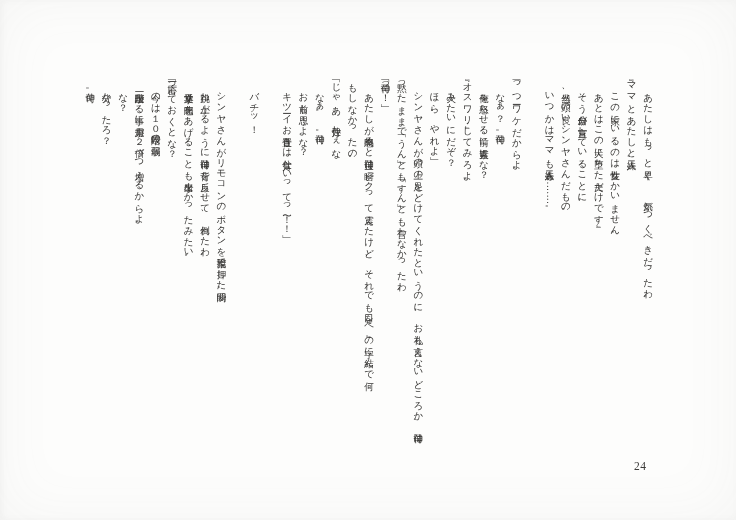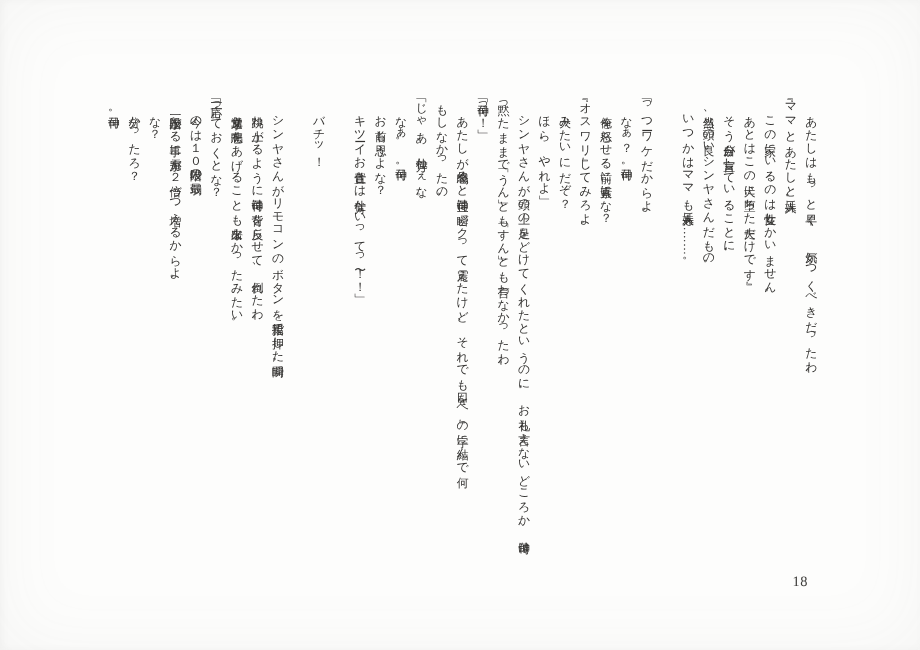--- a/index.html
+++ b/index.html
@@ -85,14 +85,14 @@
       <p class="col indent">シンヤさんがリモコンのボタンを親指で押した瞬間。</p>
       <p class="col indent">跳ね上がるように伸司は背を反らせて、倒れたわ。</p>
       <p class="col indent">文字通り悲鳴をあげることも出来なかったみたい。</p>
       <p class="col">「一応言っておくとな？</p>
       <p class="col indent">今のは１０段階の最弱。</p>
       <p class="col indent">一段階上がる事に電力が２倍づつ増えるからよ。</p>
       <p class="col indent">な？</p>
       <p class="col indent">分かったろ？</p>
       <p class="col indent">伸司。</p>
     </div>
-  <div class="page-number">18</div>
+  <div class="page-number">24</div>
 </div>
 
 </body></html>

